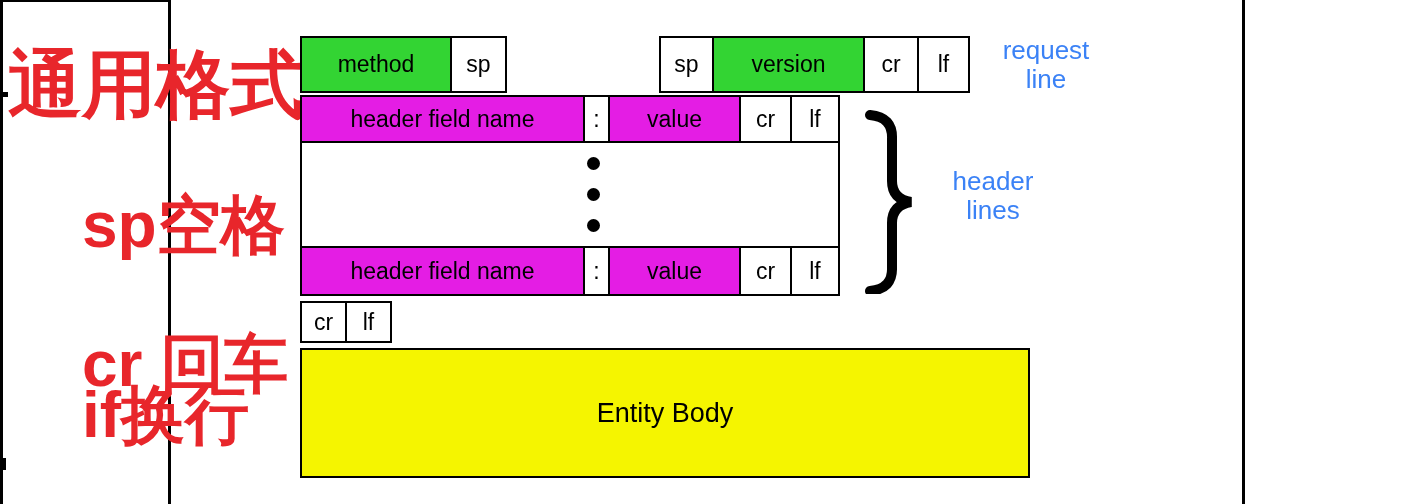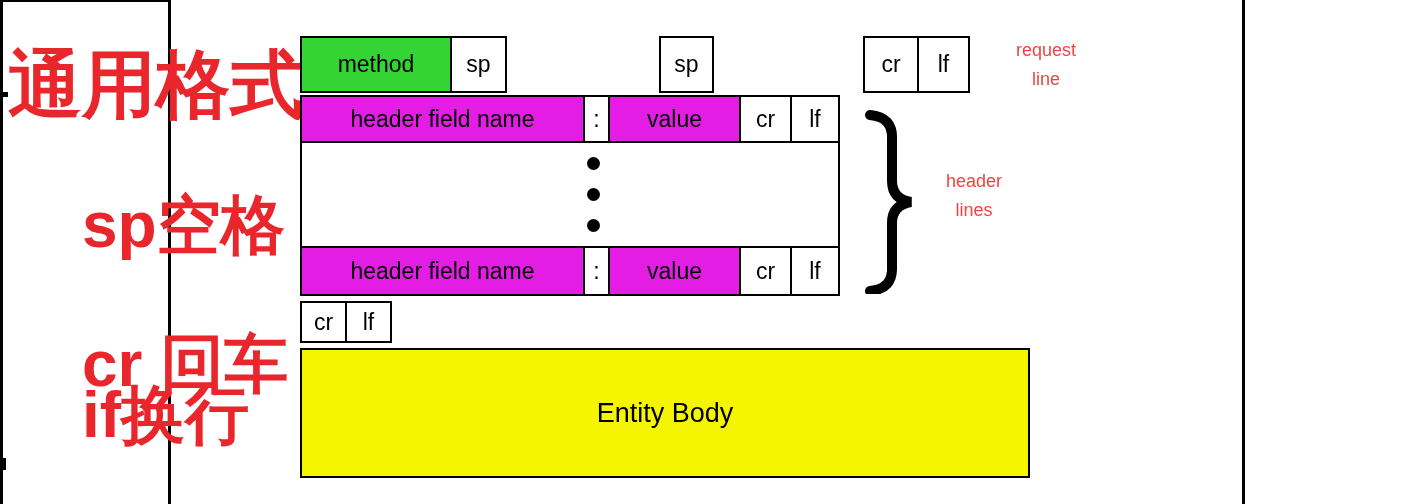--- a/index.html
+++ b/index.html
@@ -18,22 +18,22 @@
     display:flex;align-items:center;justify-content:center;
     font-size:23px;line-height:1;color:#000;white-space:nowrap;
   }
   .green{background:var(--green);}
   .magenta{background:var(--magenta);}
   .white{background:#fff;}
   .yellow{background:var(--yellow);}
 
   
   .caption{
-    position:absolute;font-size:18px;line-height:29px;text-align:center;
-    white-space:pre-line;color:#ef4444;
+    position:absolute;font-size:26px;line-height:29px;text-align:center;
+    white-space:pre-line;color:#3b82f6;
   }
 
   
   .dot{position:absolute;width:13px;height:13px;border-radius:50%;background:#000;left:285px;}
 
   
   .red-note{position:absolute;color:var(--red);white-space:nowrap;line-height:1.05;}
   #note-title{left:8px;top:46px;font-size:74px;font-weight:600;}
   .side-note{left:82px;font-size:64px;font-weight:700;}
 
@@ -52,20 +52,21 @@
   <div class="tick" style="left:0;top:458px;width:6px;height:12px;"></div>
 
   <div class="red-note" id="note-title">通用格式</div>
   <div class="red-note side-note" style="top:192px;">sp空格</div>
   <div class="red-note side-note" style="top:286px;margin-top:45px;">cr 回车</div>
   <div class="red-note side-note" style="top:382px;">if换行</div>
 
   <div class="cell green" style="left:300px;top:36px;width:152px;height:57px;">method</div>
   <div class="cell white" style="left:450px;top:36px;width:57px;height:57px;">sp</div>
   <div class="cell white" style="left:659px;top:36px;width:55px;height:57px;">sp</div>
+  <div class="cell green" style="left:712px;top:36px;width:153px;height:57px;">version</div>
   <div class="cell white" style="left:863px;top:36px;width:56px;height:57px;">cr</div>
   <div class="cell white" style="left:917px;top:36px;width:53px;height:57px;">lf</div>
   <div class="caption" style="left:983px;top:36px;width:126px;">request
 line</div>
 
   <div class="cell magenta" style="left:300px;top:95px;width:285px;height:48px;">header field name</div>
   <div class="cell white" style="left:583px;top:95px;width:27px;height:48px;">:</div>
   <div class="cell magenta" style="left:608px;top:95px;width:133px;height:48px;">value</div>
   <div class="cell white" style="left:739px;top:95px;width:53px;height:48px;">cr</div>
   <div class="cell white" style="left:790px;top:95px;width:50px;height:48px;">lf</div>
@@ -78,21 +79,21 @@
 
   <div class="cell magenta" style="left:300px;top:246px;width:285px;height:50px;">header field name</div>
   <div class="cell white" style="left:583px;top:246px;width:27px;height:50px;">:</div>
   <div class="cell magenta" style="left:608px;top:246px;width:133px;height:50px;">value</div>
   <div class="cell white" style="left:739px;top:246px;width:53px;height:50px;">cr</div>
   <div class="cell white" style="left:790px;top:246px;width:50px;height:50px;">lf</div>
 
   <svg style="position:absolute;left:858px;top:108px;" width="64" height="186" viewBox="0 0 64 186">
     <path d="M12 7 Q35 9 34 31 L34 73 Q34 91 53 94 Q34 97 34 115 L34 159 Q35 181 12 183" fill="none" stroke="#000" stroke-width="10" stroke-linecap="round"></path>
   </svg>
-  <div class="caption" style="left:918px;top:167px;width:112px;">header
+  <div class="caption" style="left:937px;top:167px;width:112px;">header
 lines</div>
 
   <div class="cell white" style="left:300px;top:301px;width:47px;height:42px;">cr</div>
   <div class="cell white" style="left:345px;top:301px;width:47px;height:42px;">lf</div>
 
   <div class="cell yellow entity-text" style="left:300px;top:348px;width:730px;height:130px;">Entity Body</div>
 
 </div>
 
 </body></html>

